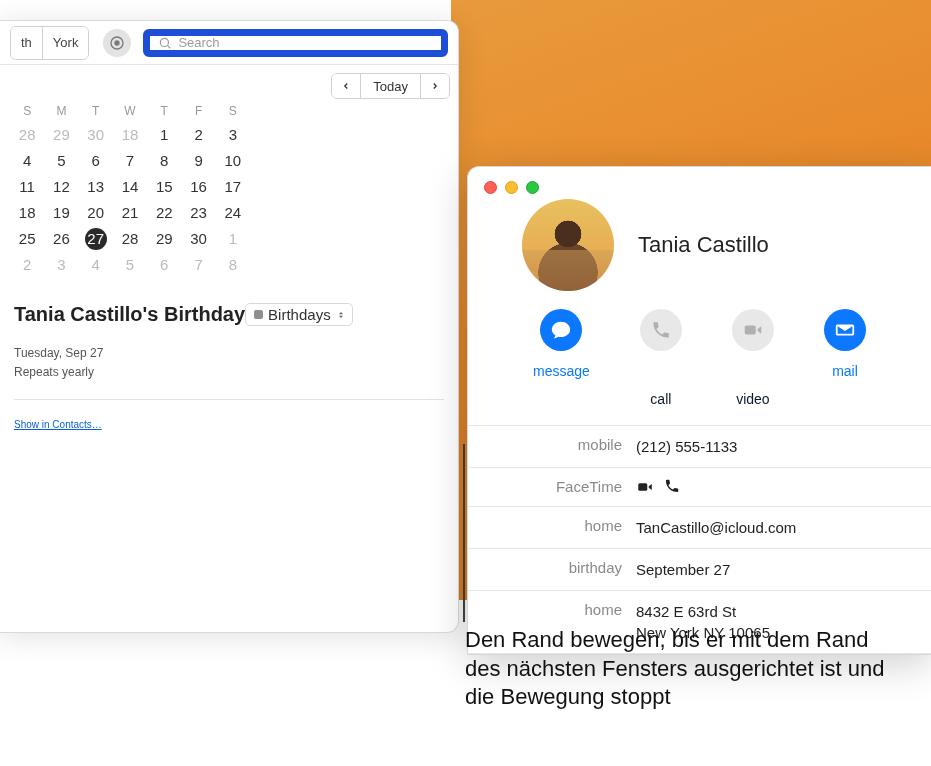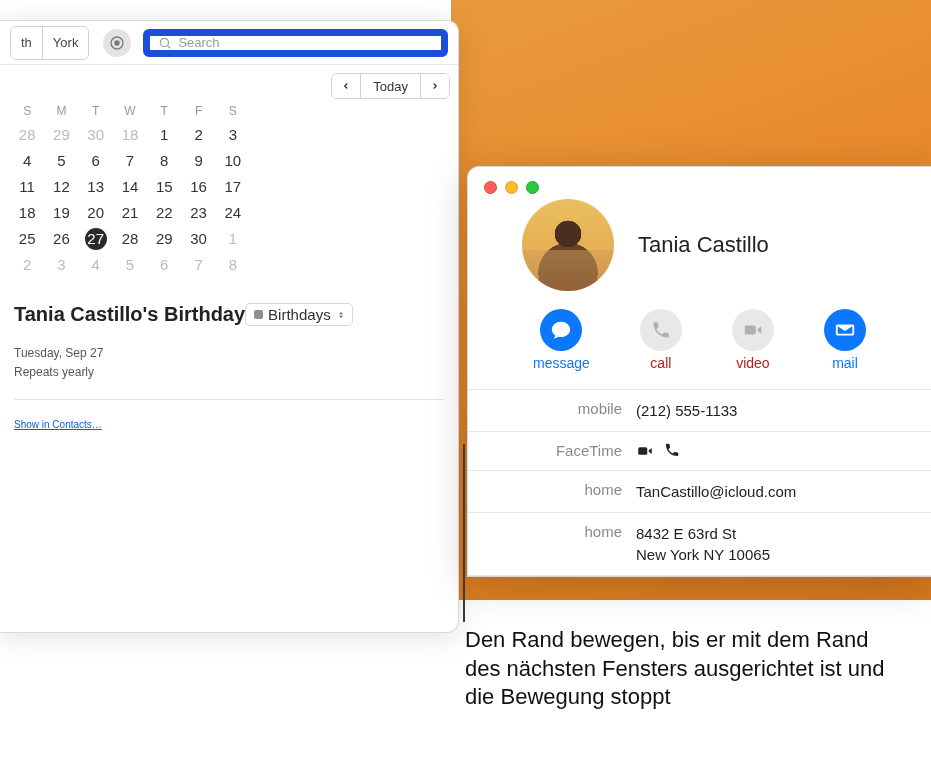--- a/index.html
+++ b/index.html
@@ -212,31 +212,31 @@
   .con-name { font-size: 22px; color:#222; }
   .con-actions {
     display:flex;
     justify-content:space-around;
     padding: 0 40px 18px 40px;
   }
   .act {
     display:flex;
     flex-direction:column;
     align-items:center;
-    gap:4px;
+    gap:12px;
     font-size: 14px;
   }
   .act .circ {
     width:42px;height:42px;border-radius:50%;
     display:flex;align-items:center;justify-content:center;
   }
   .act.on .circ{ background:#0b78ff; color:#fff; }
   .act.off .circ{ background:#e8e8e8; color:#b0b0b0; }
   .act.on .lbl{ color:#0b78ff; }
-  .act.off .lbl{ color:#b91c1c; }
+  .act.off .lbl{ color:#0f172a;margin-top:28px; }
   .fields { border-top:1px solid #e6e6e6; }
   .field {
     display:flex;
     align-items:flex-start;
     border-bottom:1px solid #e6e6e6;
     padding: 10px 14px;
     gap: 14px;
     font-size: 15px;
   }
   .field .k { width: 140px; text-align:right; color:#8a8a8a; }
@@ -437,20 +437,24 @@
         <svg width="16" height="16" viewBox="0 0 24 24" fill="currentColor">
             <path d="M6.6 10.8c1.4 2.8 3.8 5.2 6.6 6.6l2.2-2.2c.3-.3.7-.4 1.1-.2 1.2.4 2.5.6 3.8.6.6 0 1.1.5 1.1 1.1V20c0 .6-.5 1.1-1.1 1.1C10.4 21.1 2.9 13.6 2.9 3.7c0-.6.5-1.1 1.1-1.1h3.3c.6 0 1.1.5 1.1 1.1 0 1.3.2 2.6.6 3.8.1.4 0 .8-.2 1.1l-2.2 2.2z"></path>
           </svg>
       </div>
     </div>
     <div class="field">
       <div class="k">home</div>
       <div class="v">TanCastillo@icloud.com</div>
     </div>
     <div class="field">
+      <div class="k">birthday</div>
+      <div class="v">September 27</div>
+    </div>
+    <div class="field">
       <div class="k">home</div>
       <div class="v" id="addr-val" style="white-space:pre-line">8432 E 63rd St
 New York NY 10065</div>
     </div>
   </div>
 </div>
 
 <div class="callout-line"></div>
 <div class="callout-text">Den Rand bewegen, bis er mit dem Rand des nächsten Fensters ausgerichtet ist und die Bewegung stoppt</div>
 

